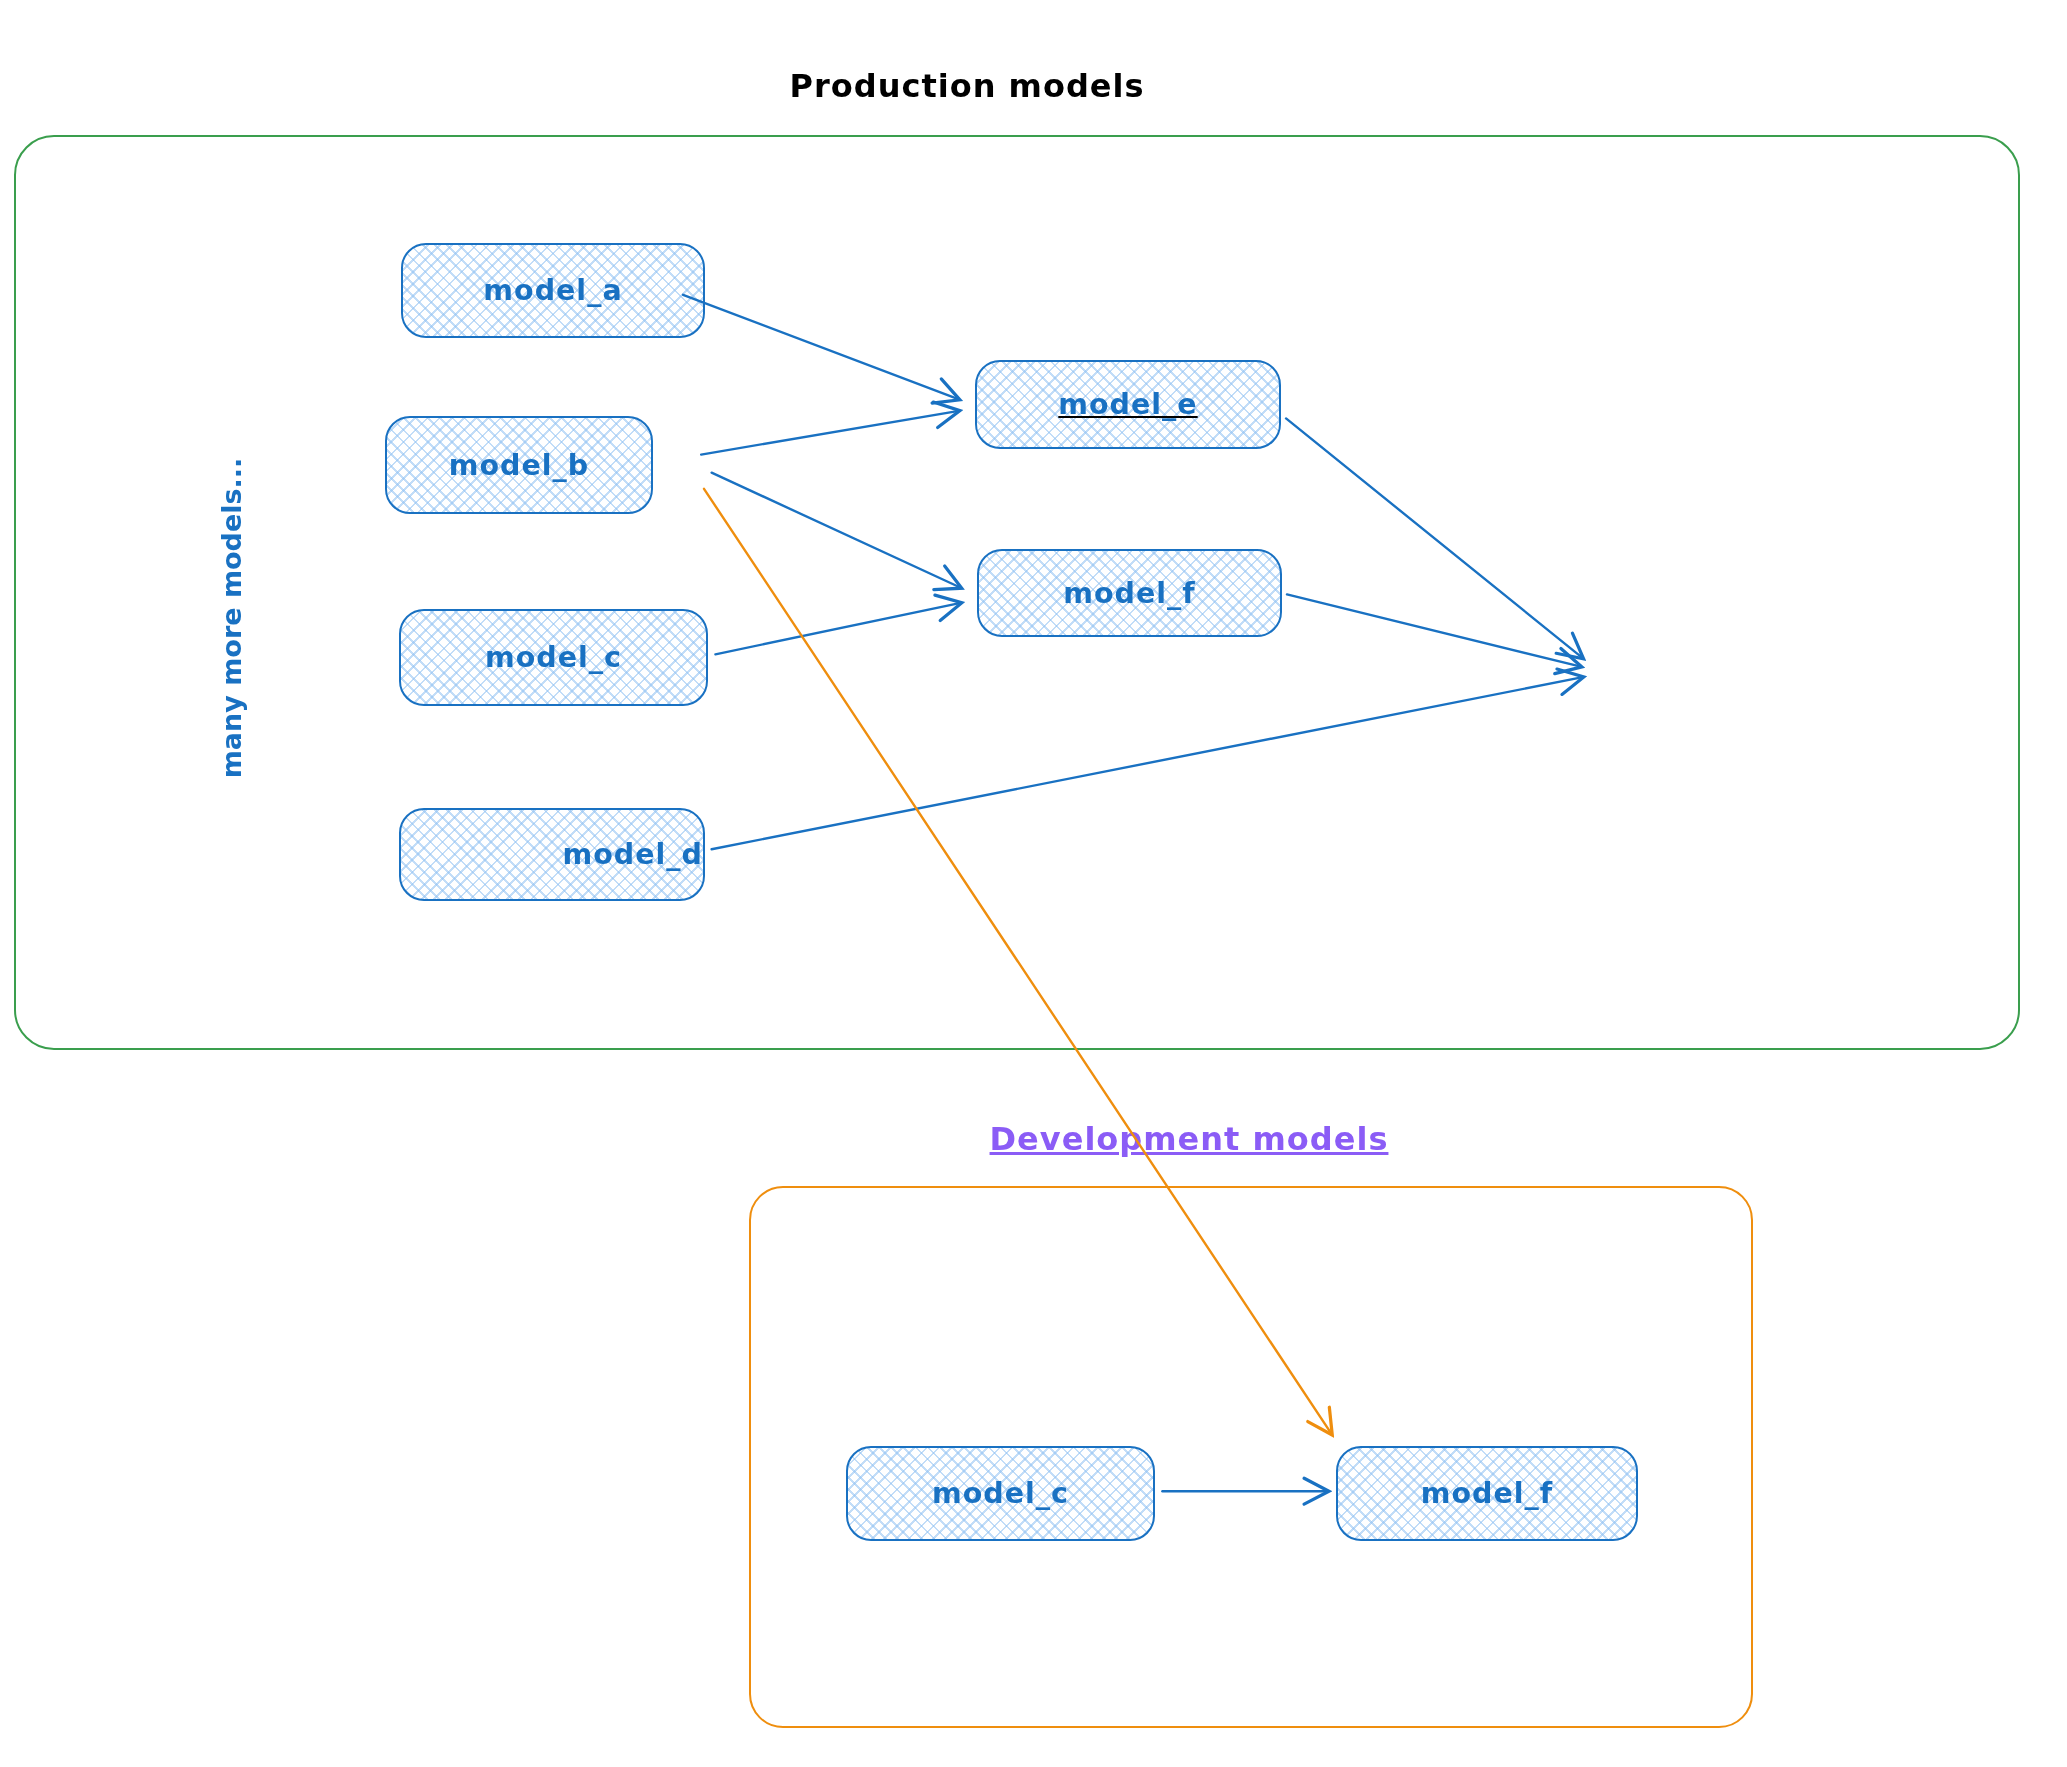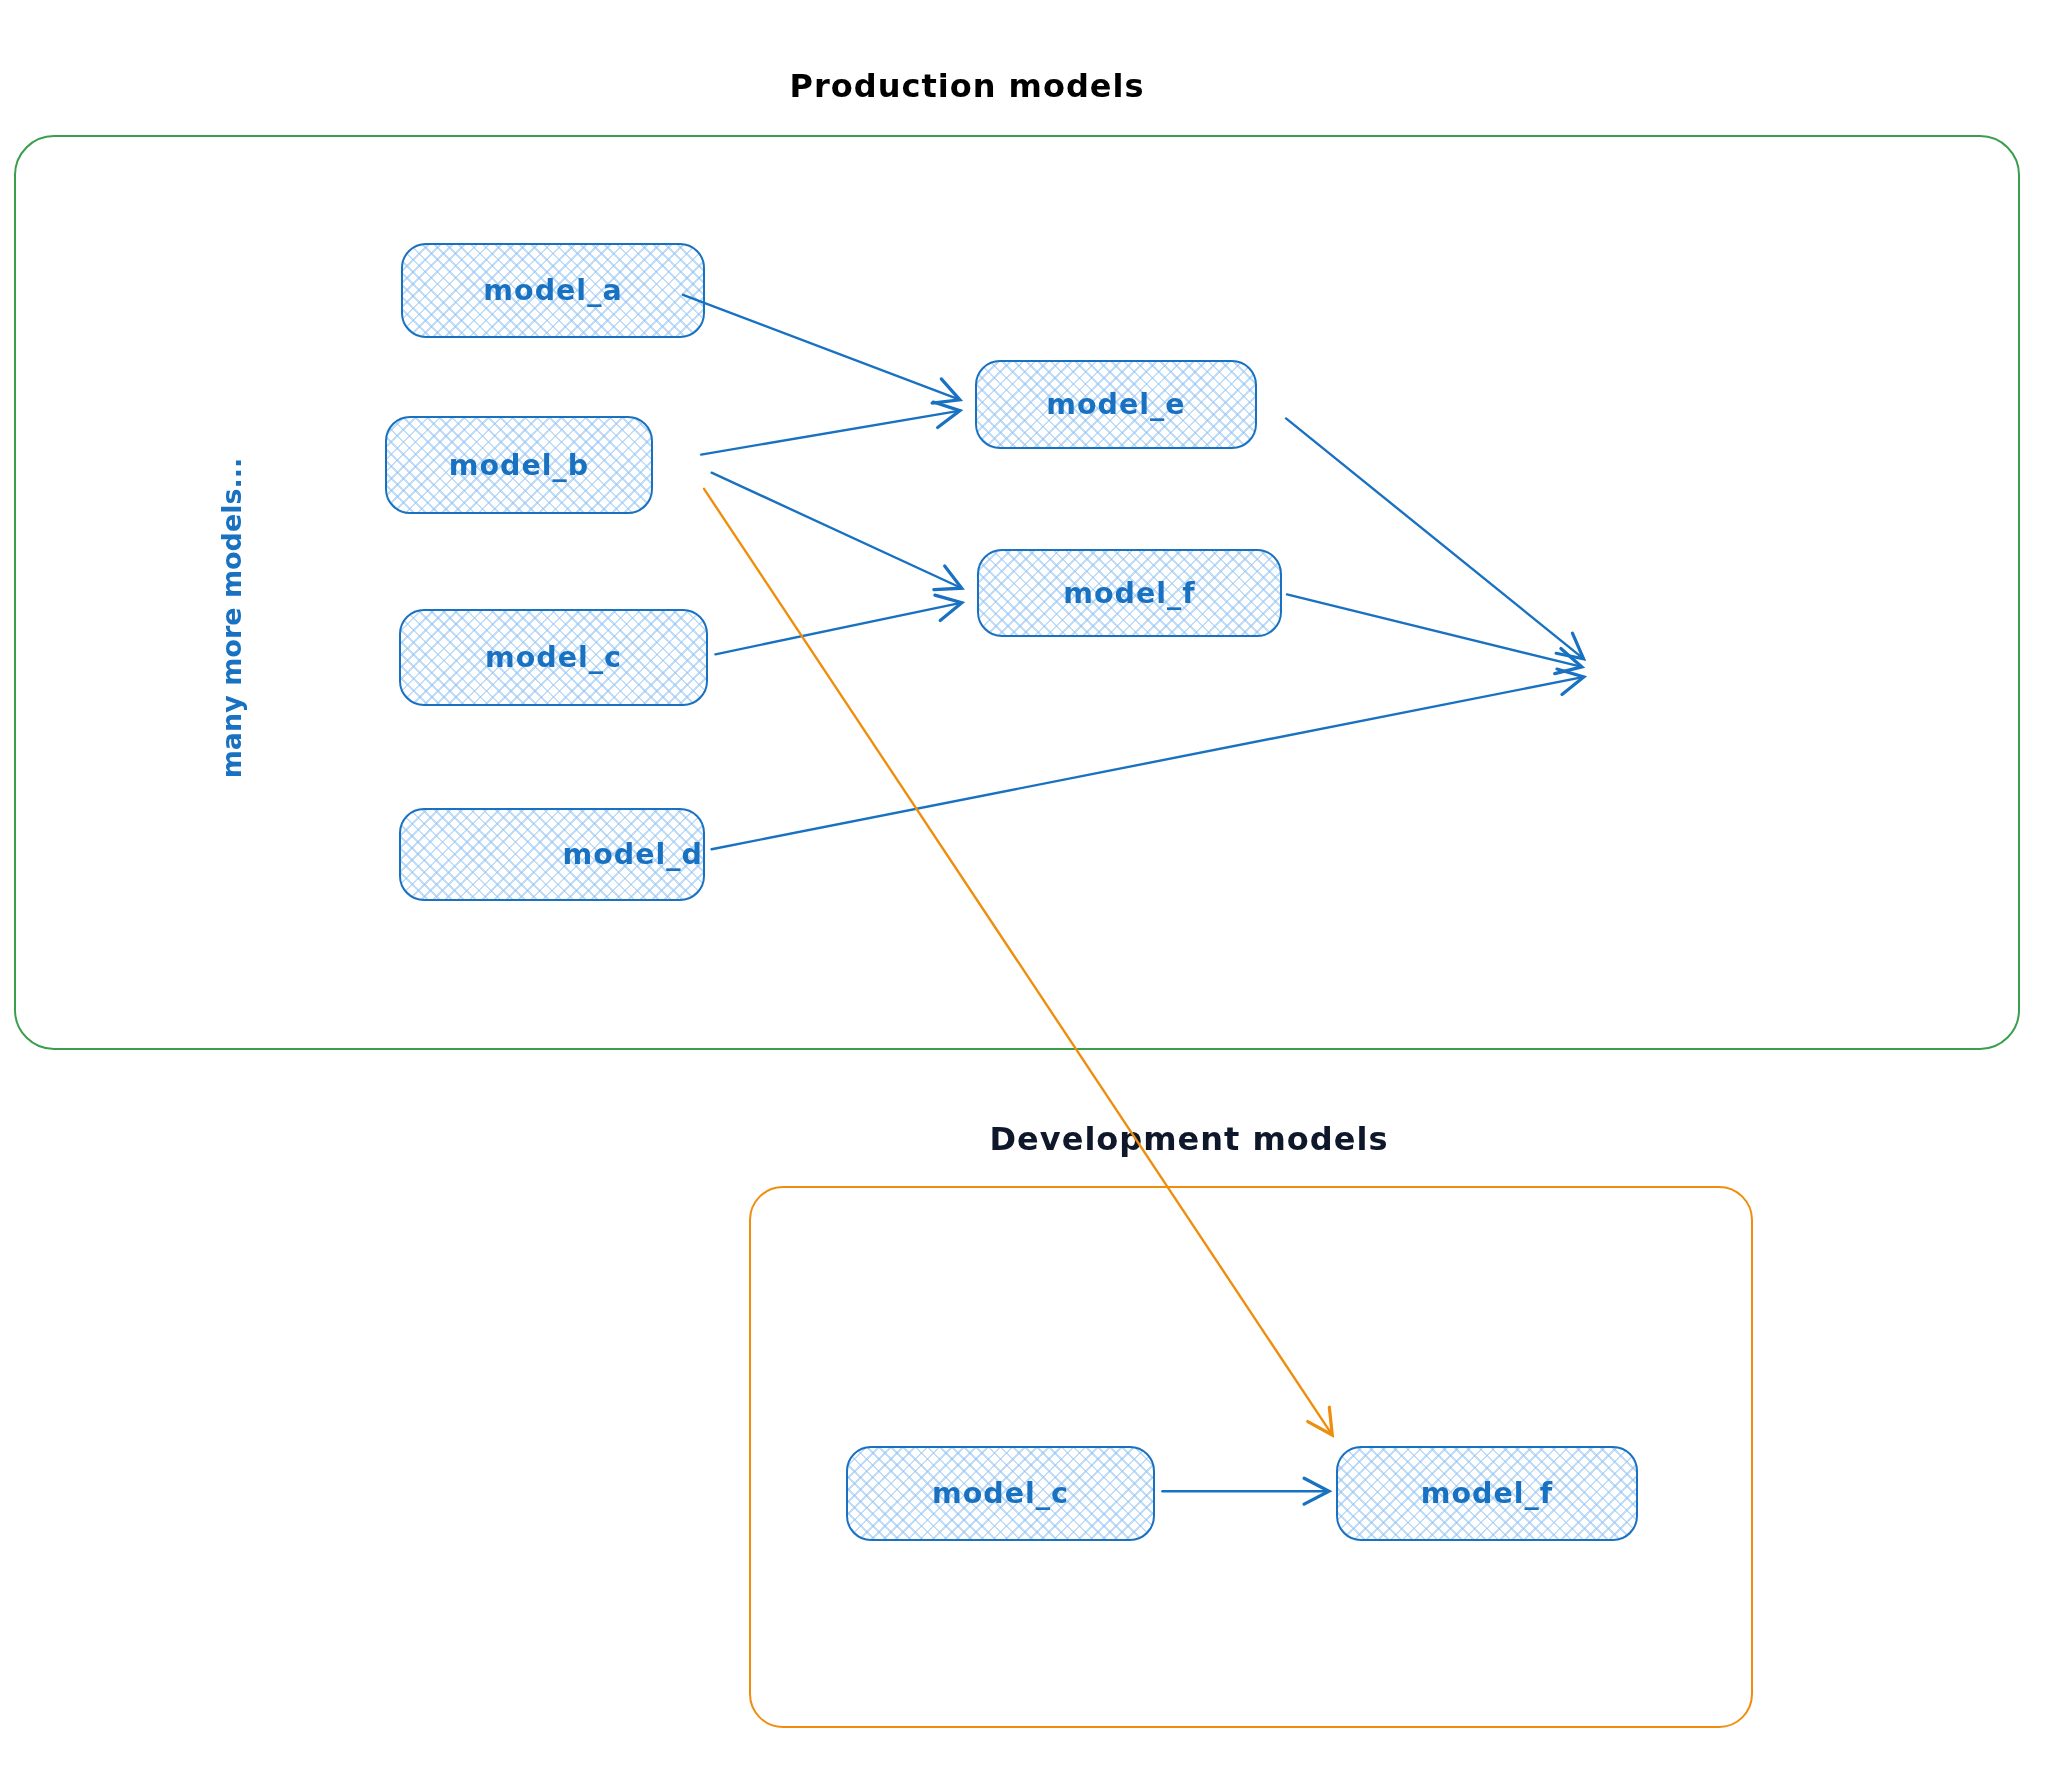--- a/index.html
+++ b/index.html
@@ -25,21 +25,21 @@
   .group-box.development { border-color: #ef8e0e; border-radius: 34px; }
   .group-title {
     position: absolute;
     transform: translateX(-50%);
     font-size: 32px;
     font-weight: 600;
     letter-spacing: 1px;
     white-space: nowrap;
   }
   .group-title.production { color: #000000; }
-  .group-title.development { color: #0f172a; }
+  .group-title.development { color: #8b5cf6; text-decoration: underline; }
   .side-note {
     position: absolute;
     color: #1971c2;
     font-size: 27px;
     font-weight: 600;
     white-space: nowrap;
     transform: translate(-50%, -50%) rotate(-90deg);
   }
   .node {
     position: absolute;
@@ -85,21 +85,21 @@
   </div>
   <div class="node" style="left:385px; top:416px; width:268px; height:98px;">
     <span class="node-label">model_b</span>
   </div>
   <div class="node" style="left:399px; top:609px; width:309px; height:97px;">
     <span class="node-label">model_c</span>
   </div>
   <div class="node" style="left:399px; top:808px; width:306px; height:93px;justify-content:flex-end;">
     <span class="node-label">model_d</span>
   </div>
-  <div class="node" style="left:975px; top:360px; width:282px; height:89px;">
+  <div class="node" style="left:975px; top:360px; width:306px; height:89px;text-decoration:underline;">
     <span class="node-label">model_e</span>
   </div>
   <div class="node" style="left:977px; top:549px; width:305px; height:88px;">
     <span class="node-label">model_f</span>
   </div>
 
   <div class="node" style="left:846px; top:1446px; width:309px; height:95px;">
     <span class="node-label">model_c</span>
   </div>
   <div class="node" style="left:1336px; top:1446px; width:302px; height:95px;">

